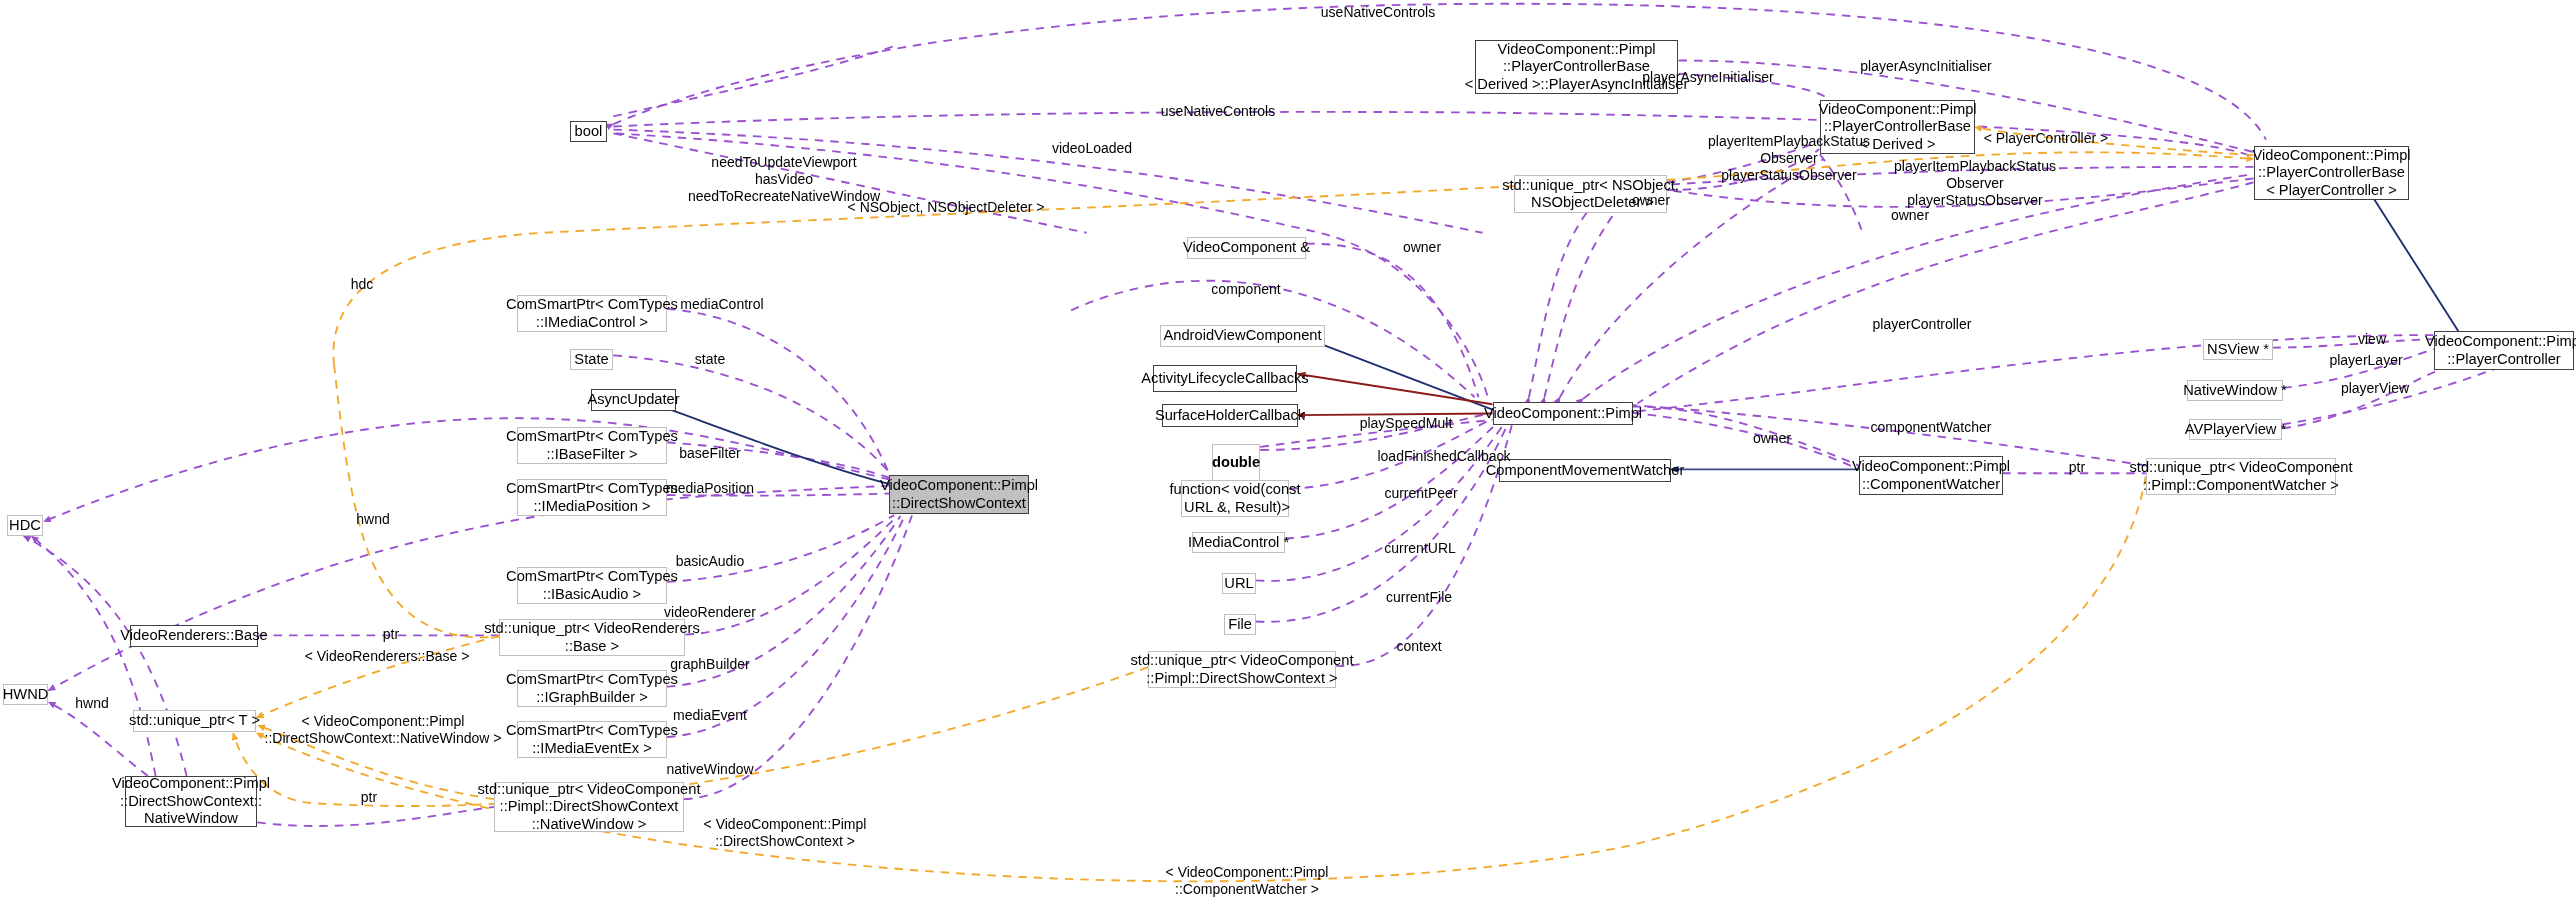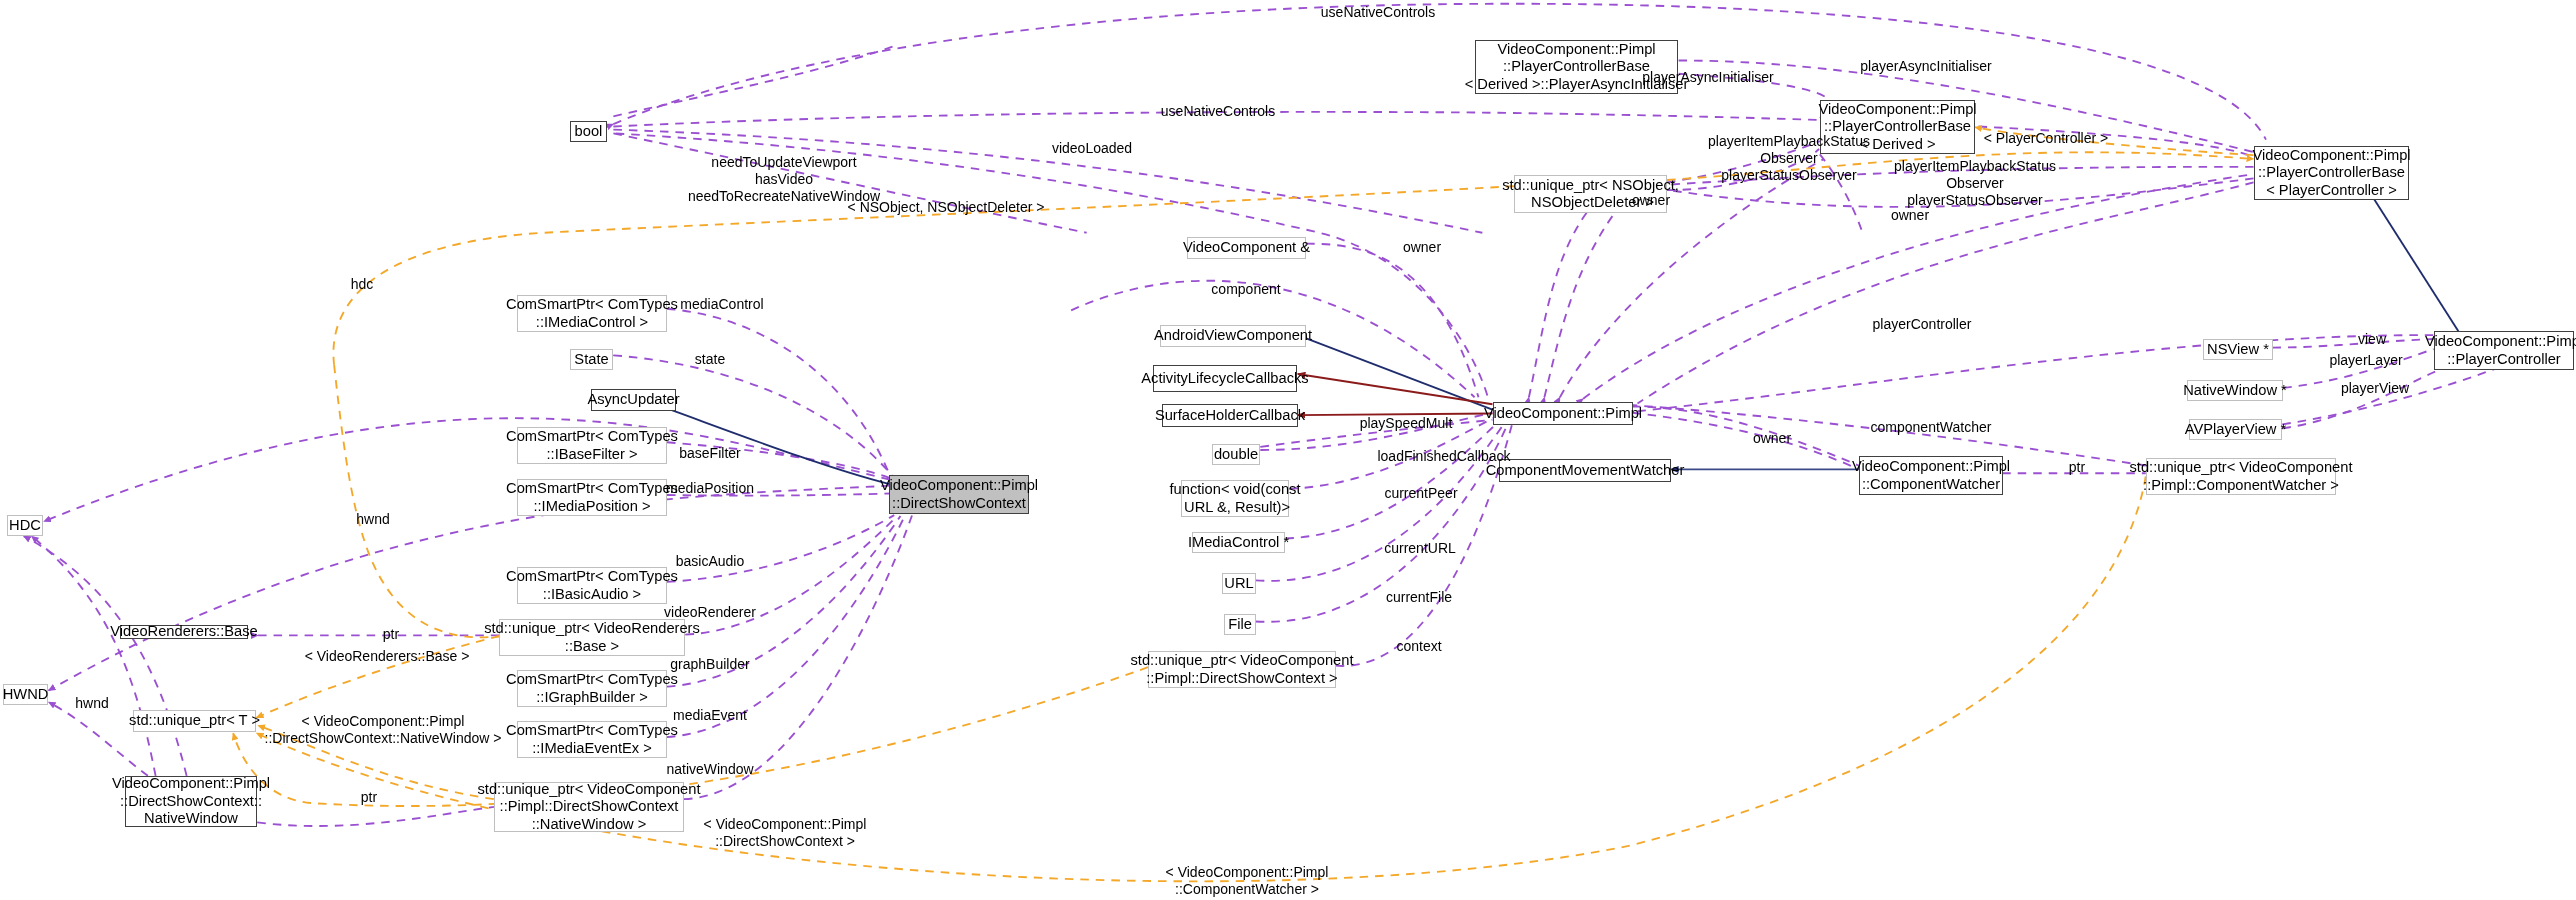--- a/index.html
+++ b/index.html
@@ -184,21 +184,21 @@
 &lt; Derived &gt;::PlayerAsyncInitialiser</div>
       <div class="node strong" style="left: 1820px; top: 100px; width: 155px; height: 54px;">VideoComponent::Pimpl
 ::PlayerControllerBase
 &lt; Derived &gt;</div>
       <div class="node strong" style="left: 2254px; top: 146px; width: 155px; height: 54px;">VideoComponent::Pimpl
 ::PlayerControllerBase
 &lt; PlayerController &gt;</div>
       <div class="node" style="left: 1514px; top: 175px; width: 153px; height: 38px;">std::unique_ptr&lt; NSObject,
  NSObjectDeleter &gt;</div>
       <div class="node" style="left: 1187px; top: 237px; width: 119px; height: 22px;">VideoComponent &amp;</div>
-      <div class="node" style="left: 1160px; top: 325px; width: 146px; height: 22px;">AndroidViewComponent</div>
+      <div class="node" style="left: 1160px; top: 325px; width: 165px; height: 22px;">AndroidViewComponent</div>
       <div class="node strong" style="left: 1153px; top: 365px; width: 144px; height: 27px;">ActivityLifecycleCallbacks</div>
       <div class="node strong" style="left: 1162px; top: 404px; width: 136px; height: 22.5px;">SurfaceHolderCallback</div>
       <div class="node strong" style="left: 1493px; top: 402px; width: 140px; height: 22.5px;">VideoComponent::Pimpl</div>
       <div class="node" style="left: 2203px; top: 339px; width: 70px; height: 21px;">NSView *</div>
       <div class="node" style="left: 2187px; top: 380px; width: 96px; height: 21px;">NativeWindow *</div>
       <div class="node" style="left: 2189px; top: 419px; width: 93px; height: 21px;">AVPlayerView *</div>
       <div class="node strong" style="left: 2434px; top: 331px; width: 140px; height: 39px;">VideoComponent::Pimpl
 ::PlayerController</div>
       <div class="node" style="left: 517px; top: 295px; width: 150px; height: 37px;">ComSmartPtr&lt; ComTypes
 ::IMediaControl &gt;</div>
@@ -214,28 +214,28 @@
 ::Base &gt;</div>
       <div class="node" style="left: 517px; top: 670px; width: 150px; height: 37px;">ComSmartPtr&lt; ComTypes
 ::IGraphBuilder &gt;</div>
       <div class="node" style="left: 517px; top: 721px; width: 150px; height: 37px;">ComSmartPtr&lt; ComTypes
 ::IMediaEventEx &gt;</div>
       <div class="node" style="left: 494px; top: 782px; width: 190px; height: 50px;">std::unique_ptr&lt; VideoComponent
 ::Pimpl::DirectShowContext
 ::NativeWindow &gt;</div>
       <div class="node" style="left: 7px; top: 515px; width: 36px; height: 21px;">HDC</div>
       <div class="node" style="left: 3.1px; top: 684px; width: 45px; height: 21px;">HWND</div>
-      <div class="node strong" style="left: 120px; top: 625px; width: 128px; height: 14px;">VideoRenderers::Base</div>
+      <div class="node strong" style="left: 130px; top: 625px; width: 128px; height: 22px;">VideoRenderers::Base</div>
       <div class="node" style="left: 133px; top: 710px; width: 123px; height: 22px;">std::unique_ptr&lt; T &gt;</div>
       <div class="node strong" style="left: 125px; top: 776px; width: 132px; height: 51px;">VideoComponent::Pimpl
 ::DirectShowContext::
 NativeWindow</div>
       <div class="node focus" style="left: 889px; top: 475px; width: 140px; height: 39px;">VideoComponent::Pimpl
 ::DirectShowContext</div>
-      <div class="node" style="left: 1212px; top: 444px; width: 48px; height: 21px;">double</div>
+      <div class="node" style="left: 1212px; top: 444px; width: 48px; height: 37px; font-weight: bold;">double</div>
       <div class="node" style="left: 1181px; top: 480px; width: 108px; height: 37px;">function&lt; void(const
  URL &amp;, Result)&gt;</div>
       <div class="node" style="left: 1192px; top: 532px; width: 93px; height: 21px;">IMediaControl *</div>
       <div class="node" style="left: 1222px; top: 573px; width: 34px; height: 21px;">URL</div>
       <div class="node" style="left: 1224px; top: 614px; width: 32px; height: 21px;">File</div>
       <div class="node" style="left: 1148px; top: 651px; width: 188px; height: 37px;">std::unique_ptr&lt; VideoComponent
 ::Pimpl::DirectShowContext &gt;</div>
       <div class="node strong" style="left: 1499px; top: 459px; width: 172px; height: 22.5px;">ComponentMovementWatcher</div>
       <div class="node strong" style="left: 1859px; top: 456px; width: 144px; height: 39px;">VideoComponent::Pimpl
 ::ComponentWatcher</div>

